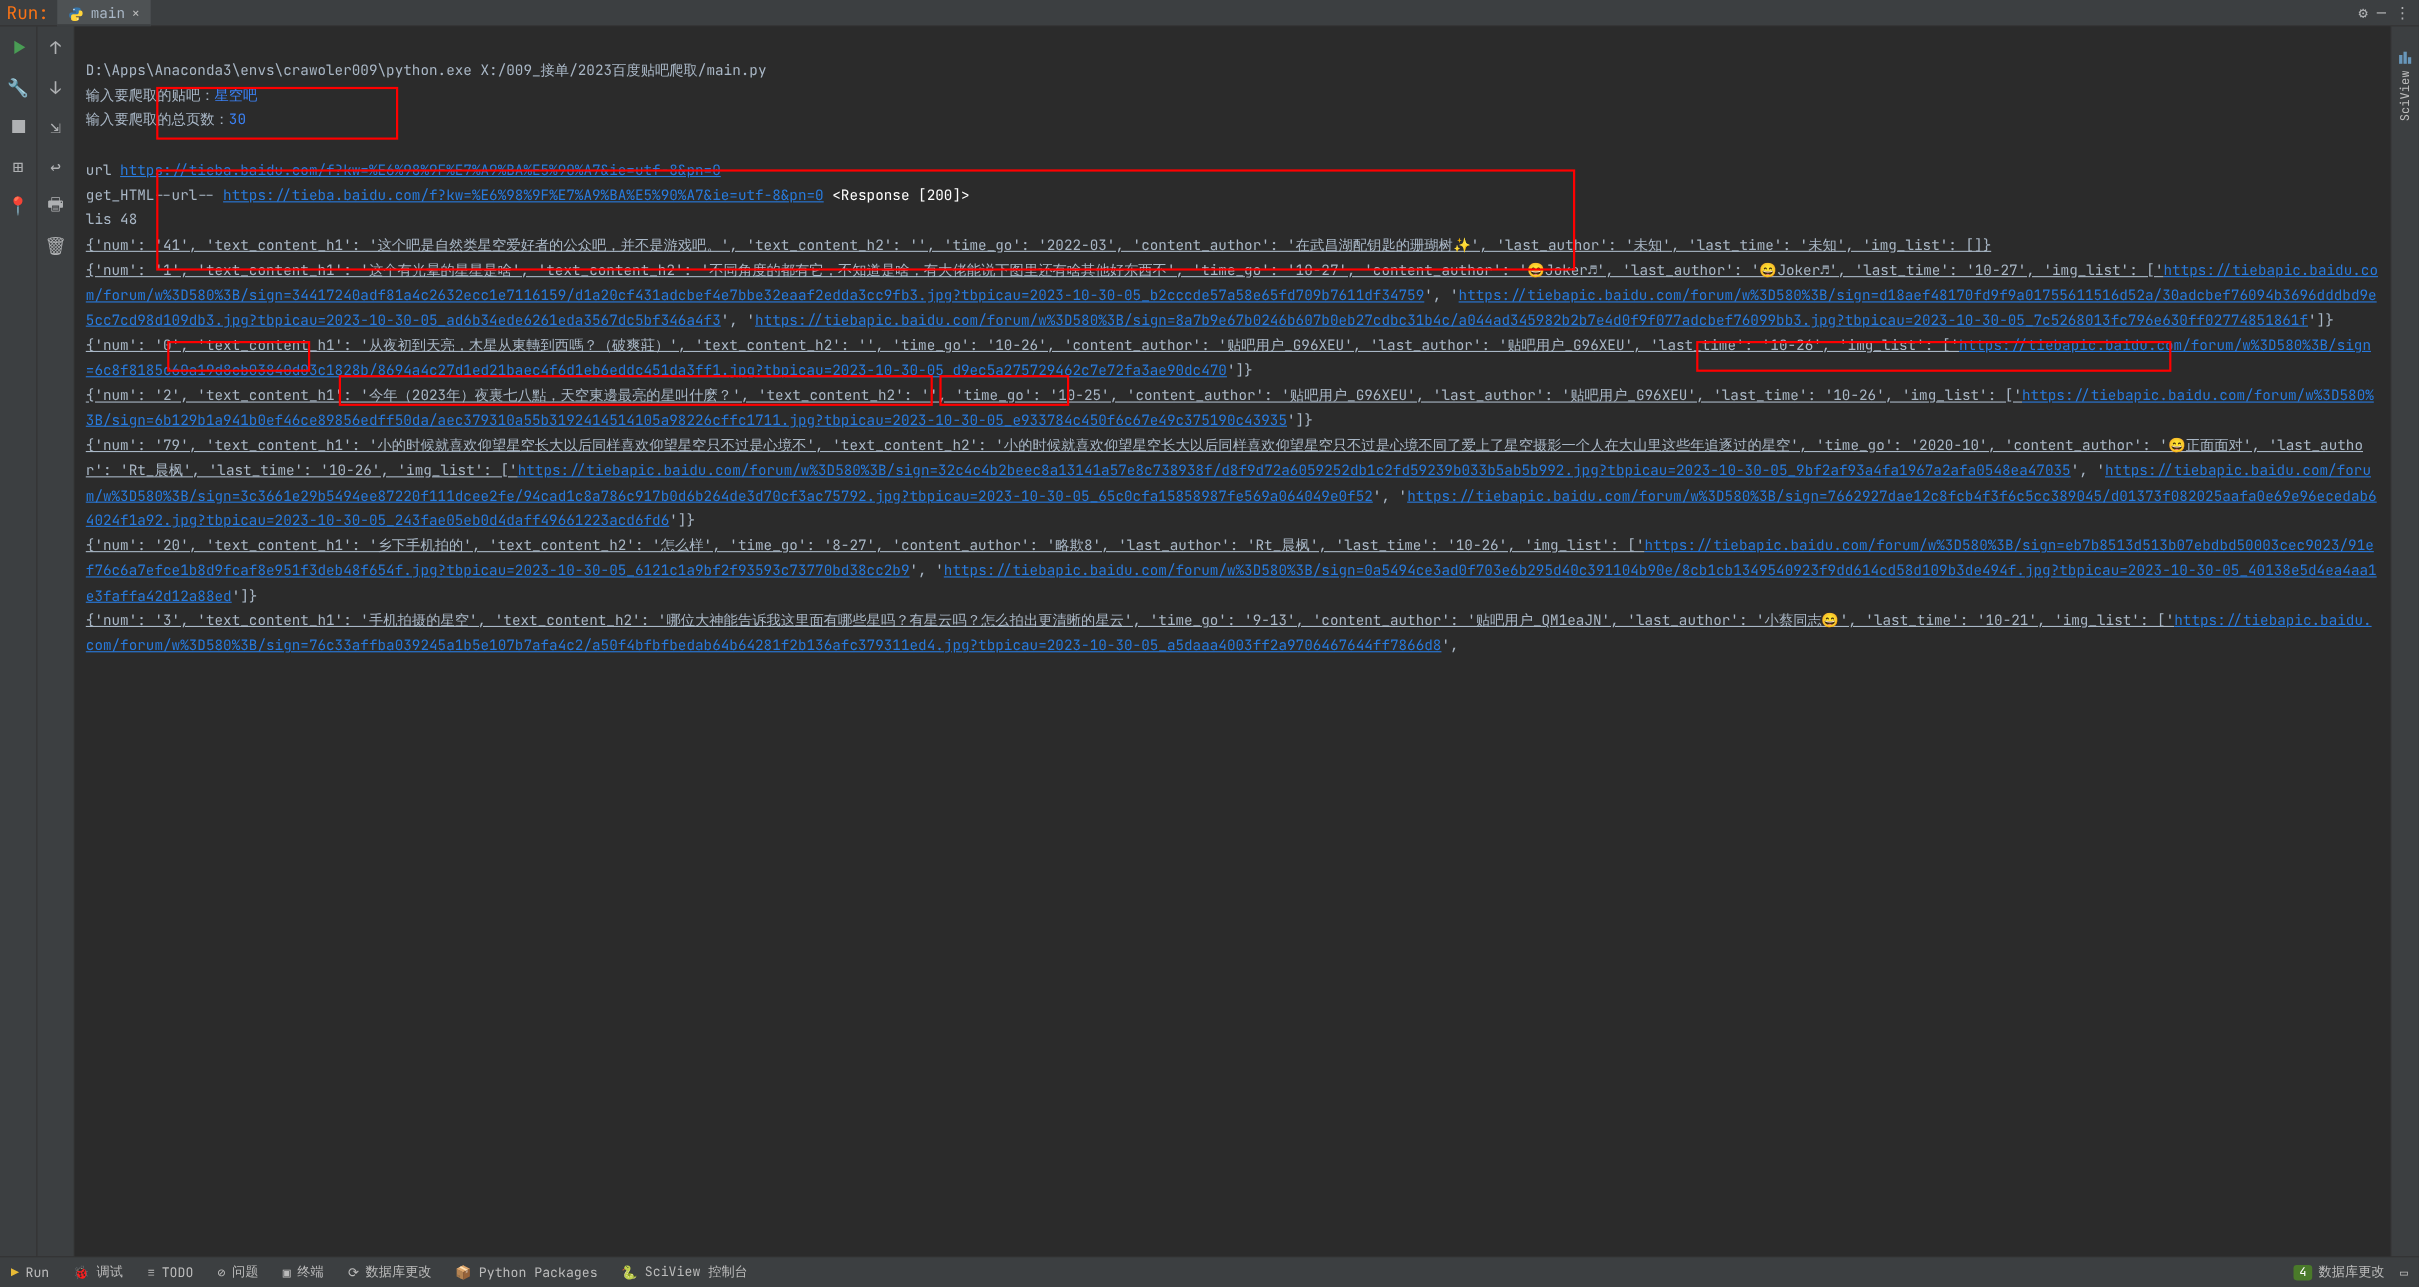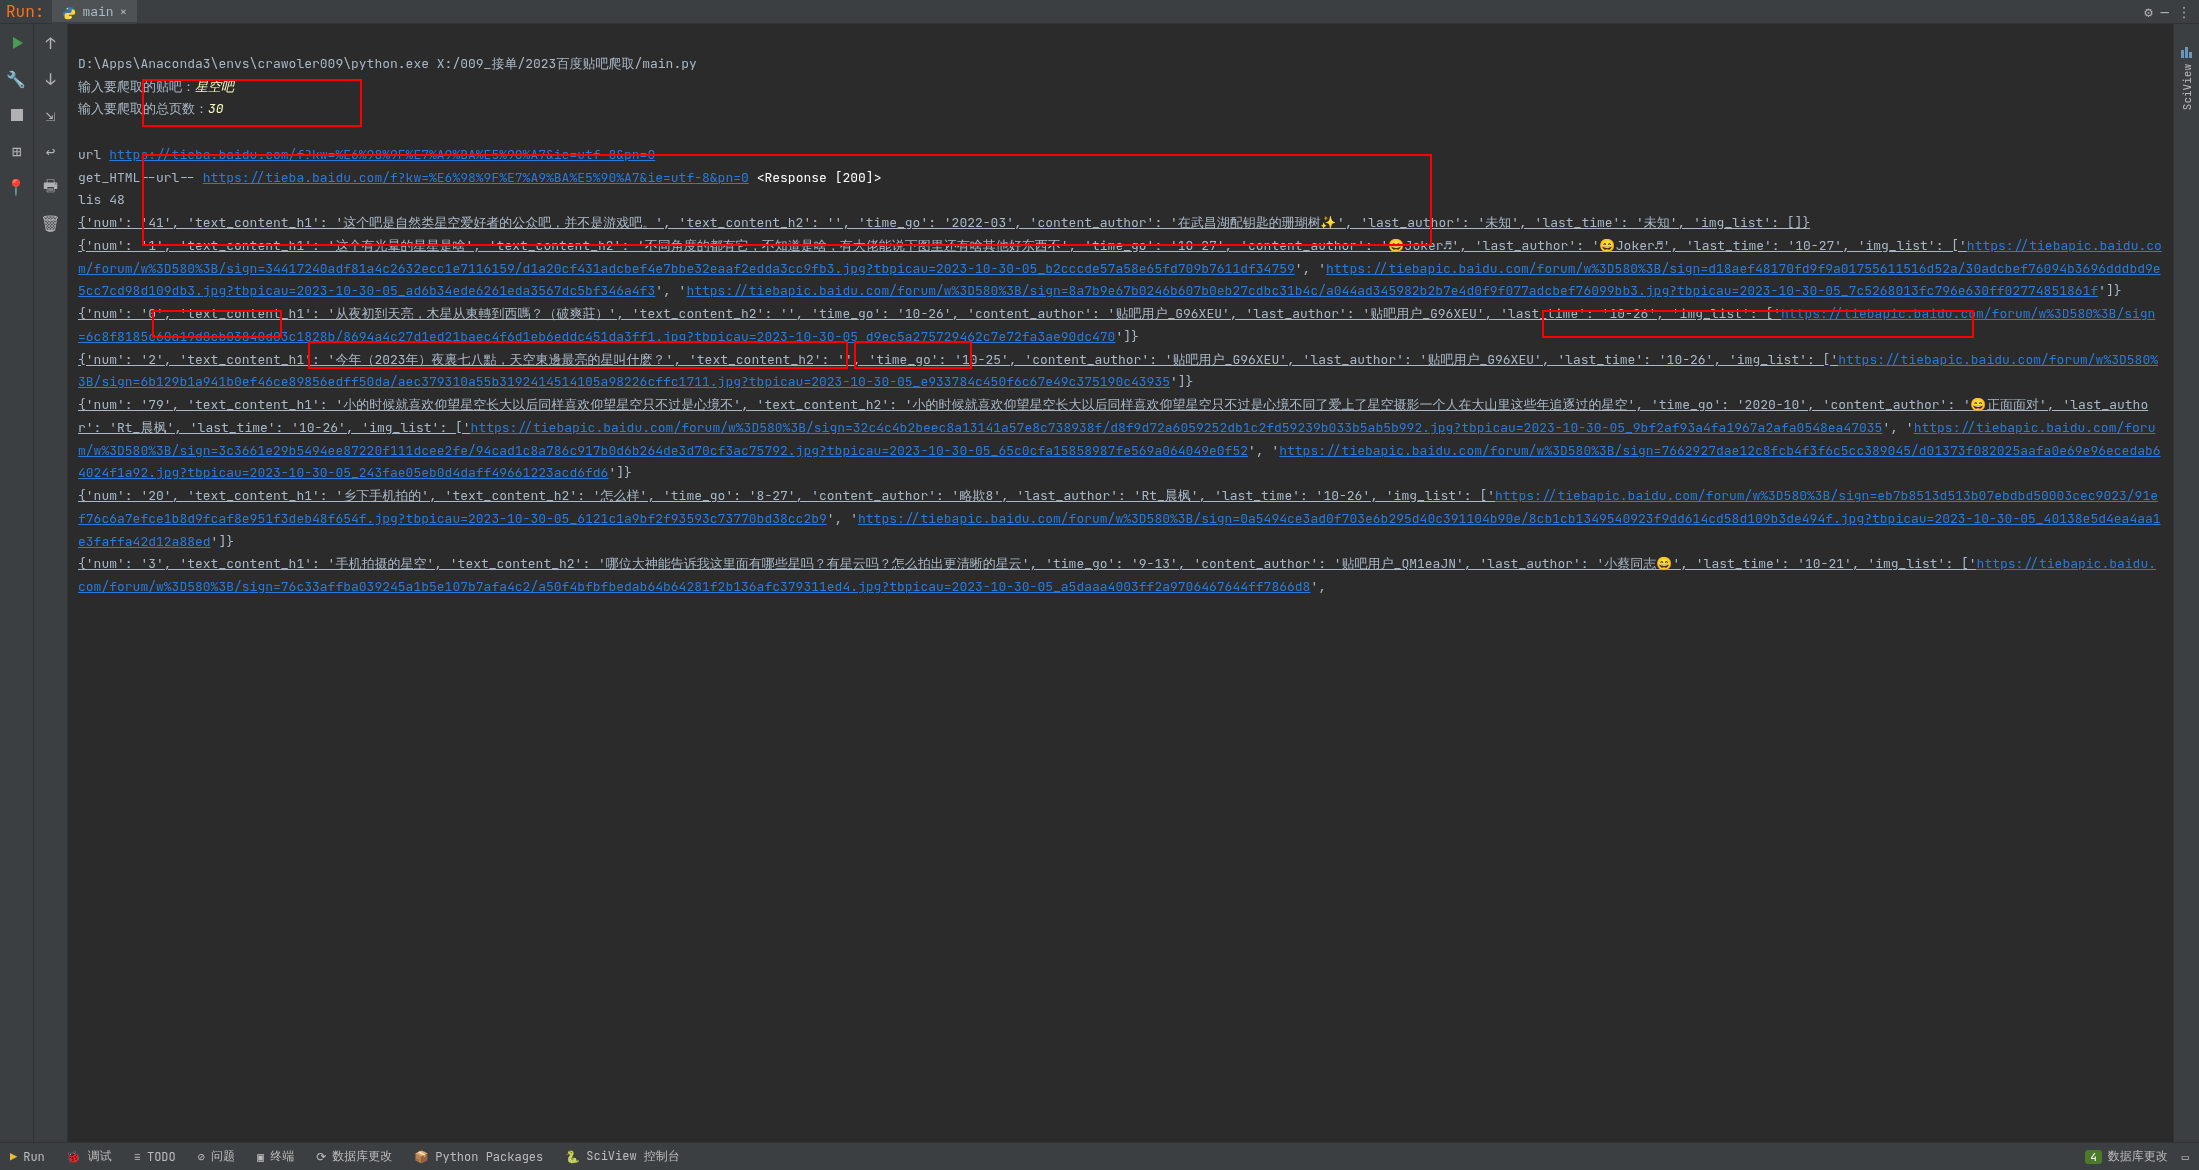--- a/index.html
+++ b/index.html
@@ -44,21 +44,21 @@
   display: flex; flex-direction: column; align-items: center; padding-top: 8px; gap: 14px;
 }
 
 .console {
   flex: 1; background: #2b2b2b; padding: 6px 10px;
   line-height: 1.75; white-space: pre-wrap; word-break: break-all;
   overflow: hidden; position: relative;
 }
 .console .cmd-path { color: #a9b7c6; }
 .input-prompt { color: #a9b7c6; }
-.user-input { color: #fef9c3; font-style: italic; }
+.user-input { color: #3b82f6; }
 .link { color: #287bde; text-decoration: underline; margin-top: 16px; }
 .resp { color: #ffffff; }
 .dict-line { color: #a9b7c6; text-decoration: underline; }
 
 .red-box { border: 2px solid #ff0000; position: absolute; pointer-events: none; }
 .red-box.b1 { left: 74px; top: 55px; width: 220px; height: 48px; }
 .red-box.b2 { left: 74px; top: 130px; width: 1290px; height: 92px; }
 .red-box.b3 { left: 84px; top: 286px; width: 130px; height: 28px; }
 .red-box.b4 { left: 240px; top: 317px; width: 540px; height: 28px; }
 .red-box.b5 { left: 786px; top: 317px; width: 118px; height: 28px; }

